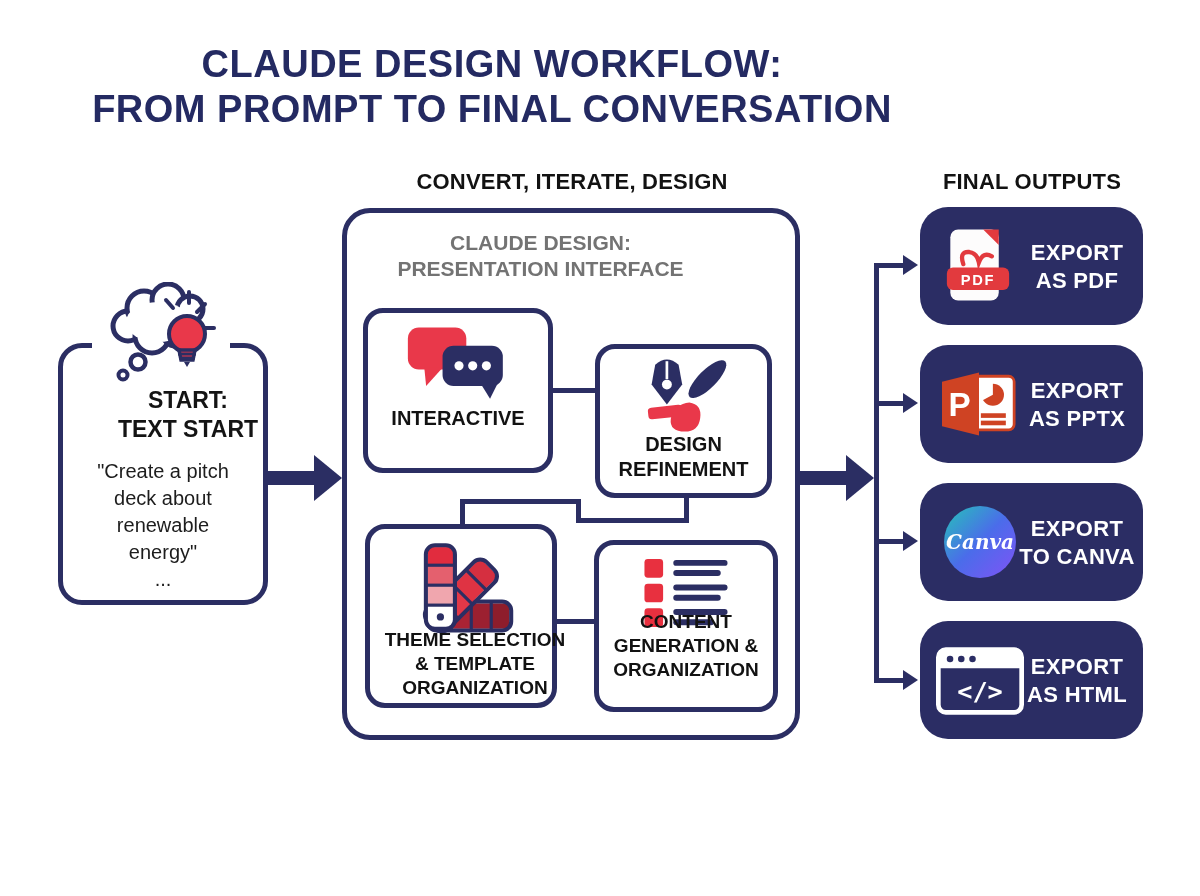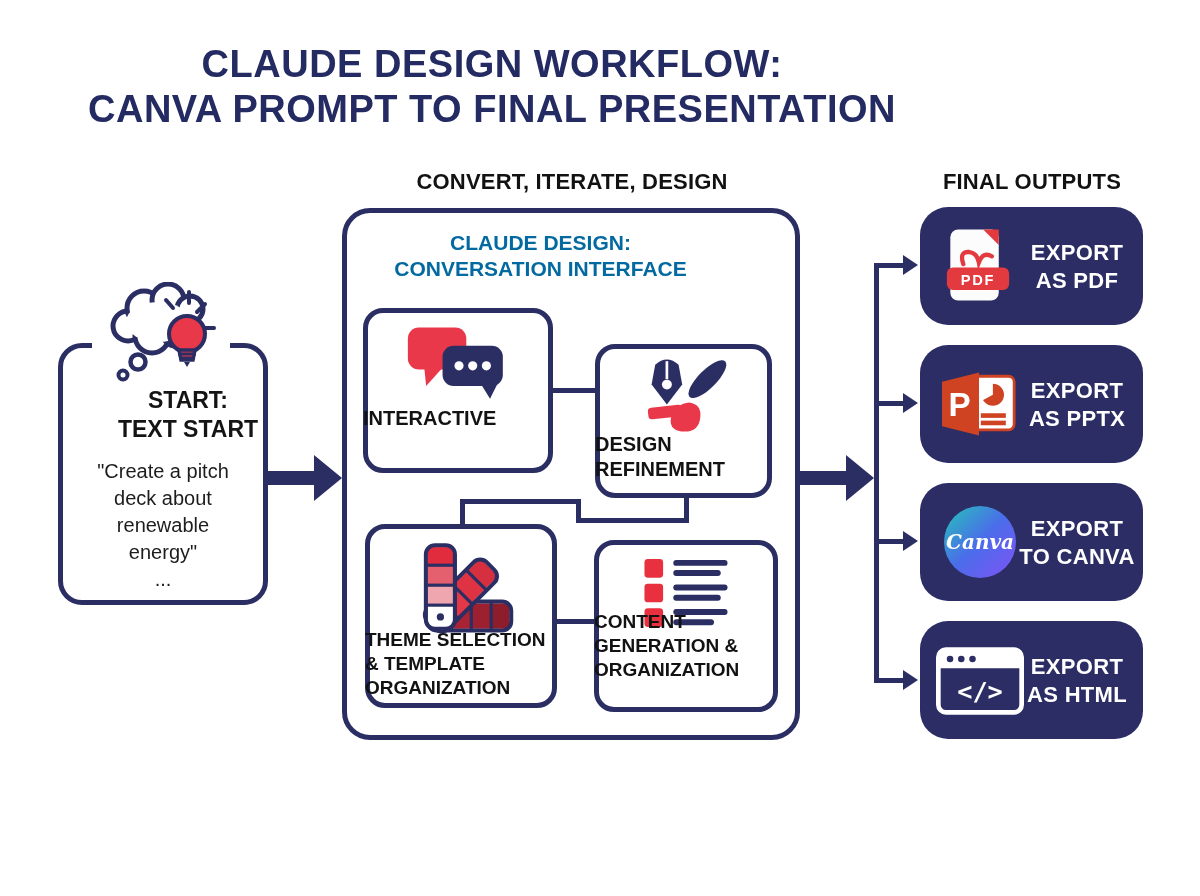--- a/index.html
+++ b/index.html
@@ -14,27 +14,27 @@
     font-size:38px;line-height:45px;font-weight:bold;color:#242a62;letter-spacing:.5px;
   }
   .section-header{
     font-size:22px;font-weight:bold;color:#121212;text-align:center;letter-spacing:.2px;
   }
   
   .outline-box{background:#ffffff;border:5px solid #2b2e63;box-sizing:border-box;}
   .start-box{left:58px;top:343px;width:210px;height:262px;border-radius:24px;z-index:1;}
   .container-box{left:342px;top:208px;width:458px;height:532px;border-radius:28px;z-index:1;}
   .node-box{border:5px solid #2b2e63;border-radius:20px;background:#fff;box-sizing:border-box;z-index:2;}
-  .node-label{font-weight:bold;color:#121212;text-align:left;z-index:3;}
+  .node-label{font-weight:bold;color:#121212;text-align:center;z-index:3;}
   .node-label span{display:block;}
   .start-title{left:58px;top:386px;width:210px;text-align:center;font-weight:bold;color:#141414;font-size:23px;line-height:29px;z-index:3;padding-left:25px;}
   .start-title span{display:block;}
   .start-quote{left:43px;top:458px;width:240px;text-align:center;color:#1d1d1d;font-size:20px;line-height:27px;z-index:3;}
   .start-quote span{display:block;}
-  .container-title{left:342px;top:230px;width:397px;text-align:center;font-weight:bold;color:#0369a1;font-size:21px;line-height:26px;z-index:3;}
+  .container-title{left:342px;top:230px;width:397px;text-align:center;font-weight:bold;color:#737373;font-size:21px;line-height:26px;z-index:3;}
   .container-title span{display:block;}
   
   .line{background:#2b2e63;z-index:2;}
   .arrow-head-big{width:0;height:0;border-top:23px solid transparent;border-bottom:23px solid transparent;border-left:28px solid #2b2e63;z-index:2;}
   .arrow-head-small{width:0;height:0;border-top:10px solid transparent;border-bottom:10px solid transparent;border-left:15px solid #2b2e63;z-index:2;}
   
   .output-box{
     left:920px;width:223px;height:118px;background:#2b2d64;border-radius:28px;z-index:2;
   }
   .output-label{
@@ -45,21 +45,21 @@
   .icon-wrap{position:absolute;}
   .cloud-icon{left:92px;top:282px;z-index:4;background:#ffffff;}
 </style>
 </head>
 <body>
 
 <div id="stage">
 
   <div class="abs main-title">
     <span style="display:block">CLAUDE DESIGN WORKFLOW:</span>
-    <span style="display:block">CANVA PROMPT TO FINAL PRESENTATION</span>
+    <span style="display:block">FROM PROMPT TO FINAL CONVERSATION</span>
   </div>
 
   <div class="abs section-header" style="left:342px;top:169px;width:460px;">CONVERT, ITERATE, DESIGN</div>
   <div class="abs section-header" style="left:918px;top:169px;width:228px;">FINAL OUTPUTS</div>
 
   <div class="abs outline-box start-box"></div>
 
   <svg class="abs cloud-icon" width="138" height="102" viewBox="0 0 138 102">
     <g stroke="#2b2e63" stroke-width="5" fill="#ffffff">
       <circle cx="36" cy="44" r="15"></circle>
@@ -96,21 +96,21 @@
     <span>energy"</span>
     <span>...</span>
   </div>
 
   <div class="abs line" style="left:268px;top:471px;width:48px;height:14px;"></div>
   <div class="abs arrow-head-big" style="left:314px;top:455px;"></div>
 
   <div class="abs outline-box container-box"></div>
   <div class="abs container-title">
     <span>CLAUDE DESIGN:</span>
-    <span>CONVERSATION INTERFACE</span>
+    <span>PRESENTATION INTERFACE</span>
   </div>
 
   <div class="abs node-box" style="left:363px;top:308px;width:190px;height:165px;"></div>
   <svg class="abs" style="left:400px;top:322px;z-index:3;" width="118" height="84" viewBox="0 0 124 92">
     <rect x="6" y="6" width="64" height="46" rx="12" fill="#e9384a"></rect>
     <path d="M24,50 L44,50 L26,70 Z" fill="#e9384a"></path>
     <rect x="44" y="26" width="66" height="44" rx="12" fill="#2b2e63"></rect>
     <path d="M86,68 L104,68 L96,84 Z" fill="#2b2e63"></path>
     <circle cx="62" cy="48" r="5" fill="#ffffff"></circle>
     <circle cx="77" cy="48" r="5" fill="#ffffff"></circle>

